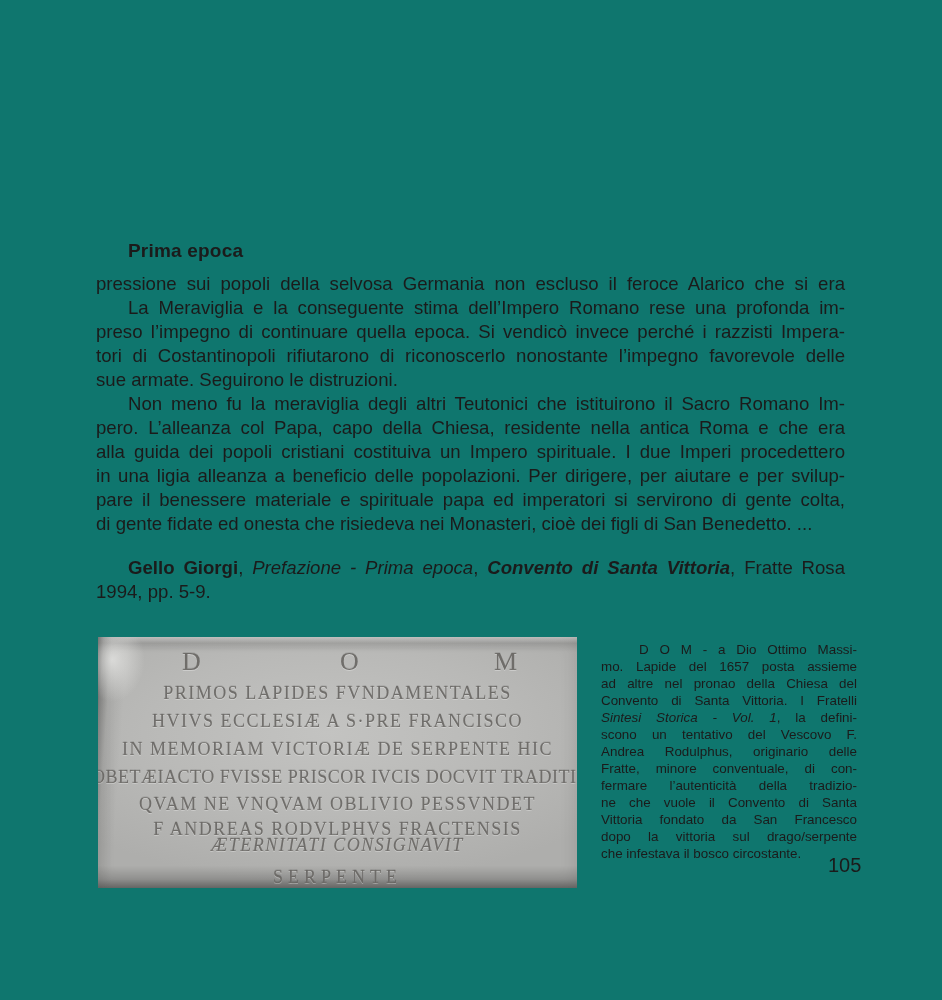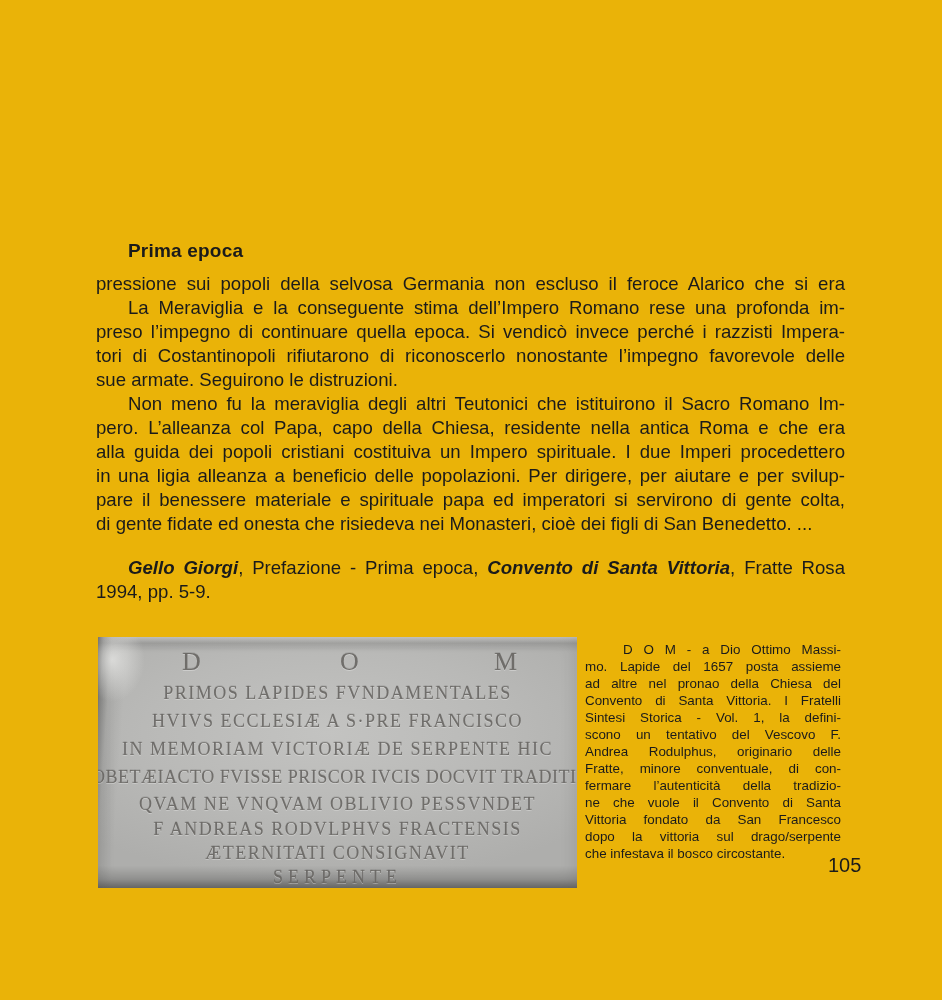--- a/index.html
+++ b/index.html
@@ -1,17 +1,17 @@
 <!DOCTYPE html>
 <html><head>
 <meta charset="utf-8">
 <style>
   html,body { margin:0; padding:0; background:#ffffff; }
   .page {
-    position:relative; width:942px; height:1000px; background:#eab308;
+    position:relative; width:942px; height:1000px; background:#0f766e;
     font-family:"Liberation Sans", sans-serif; color:#1b1b1b; overflow:hidden;
   }
 
   
   .heading {
     position:absolute; left:128px; top:224px;
     font-size:19px; font-weight:bold; letter-spacing:0.2px;
   }
   .bodytext {
     position:absolute; left:96px; top:272px; width:749px; font-size:18.6px;
@@ -21,22 +21,22 @@
     position:absolute; left:96px; top:556px; width:749px; font-size:18.6px;
   }
   .citation .tline { line-height:24px; height:24px; }
 
   .tline {
     text-align:justify; text-align-last:justify; text-justify:inter-word;
     overflow:visible; white-space:normal;
   }
   .tline.indent  { text-indent:32px; }
   .tline.lastline { text-align-last:left; }
-  .tline span.b { font-weight:bold;font-style:italic; }
-  .tline span.i { }
+  .tline span.b { font-weight:bold; }
+  .tline span.i { font-style:italic; }
 
   
   .photo {
     position:absolute; left:98px; top:637px; width:479px; height:251px;
     overflow:hidden;
     background:
       radial-gradient(ellipse 46px 60px at 3% 9%, rgba(228,228,226,0.85), rgba(228,228,226,0) 70%),
       linear-gradient(94deg, rgba(25,25,25,0.62) 0px, rgba(45,45,45,0.32) 6px, rgba(90,90,88,0.14) 14px, rgba(0,0,0,0) 30px),
       linear-gradient(to bottom, rgba(255,255,255,0.30) 0%, rgba(0,0,0,0.10) 2.5%, rgba(0,0,0,0) 6%),
       linear-gradient(to top, rgba(0,0,0,0.38) 0%, rgba(0,0,0,0.16) 3.5%, rgba(0,0,0,0) 9%),
@@ -53,31 +53,31 @@
   .insc-lines .tline {
     text-align:center; text-align-last:center; white-space:nowrap;
     font-size:18px; letter-spacing:1.5px; height:auto; line-height:22px;
   }
   .insc-lines .tline:nth-child(1) { top:45px; }
   .insc-lines .tline:nth-child(2) { top:73px; }
   .insc-lines .tline:nth-child(3) { top:101px; }
   .insc-lines .tline:nth-child(4) { top:129px; letter-spacing:0.5px; left:-6px; right:-6px; }
   .insc-lines .tline:nth-child(5) { top:156px; }
   .insc-lines .tline:nth-child(6) { top:181px; }
-  .insc-lines .tline:nth-child(7) { top:205px; }
+  .insc-lines .tline:nth-child(7) { top:197px;font-style:italic; }
   .insc-lines .tline:nth-child(8) { top:229px; letter-spacing:5px; }
   .dom-row { top:10px; height:32px; }
   .dom-letter { position:absolute; font-size:26px; }
   .dom-letter:nth-child(1) { left:84px; }
   .dom-letter:nth-child(2) { left:242px; }
   .dom-letter:nth-child(3) { left:396px; }
 
   
   .caption {
-    position:absolute; left:585px; top:641px; width:256px; font-size:13.4px;
+    position:absolute; left:601px; top:641px; width:256px; font-size:13.4px;
   }
   .caption .tline { line-height:17px; height:17px; }
   .caption .tline.indent { text-indent:38px; }
 
   
   .pagenum {
     position:absolute; left:828px; top:854px; font-size:20px; color:#1b1b1b;
   }
 </style>
 </head>

